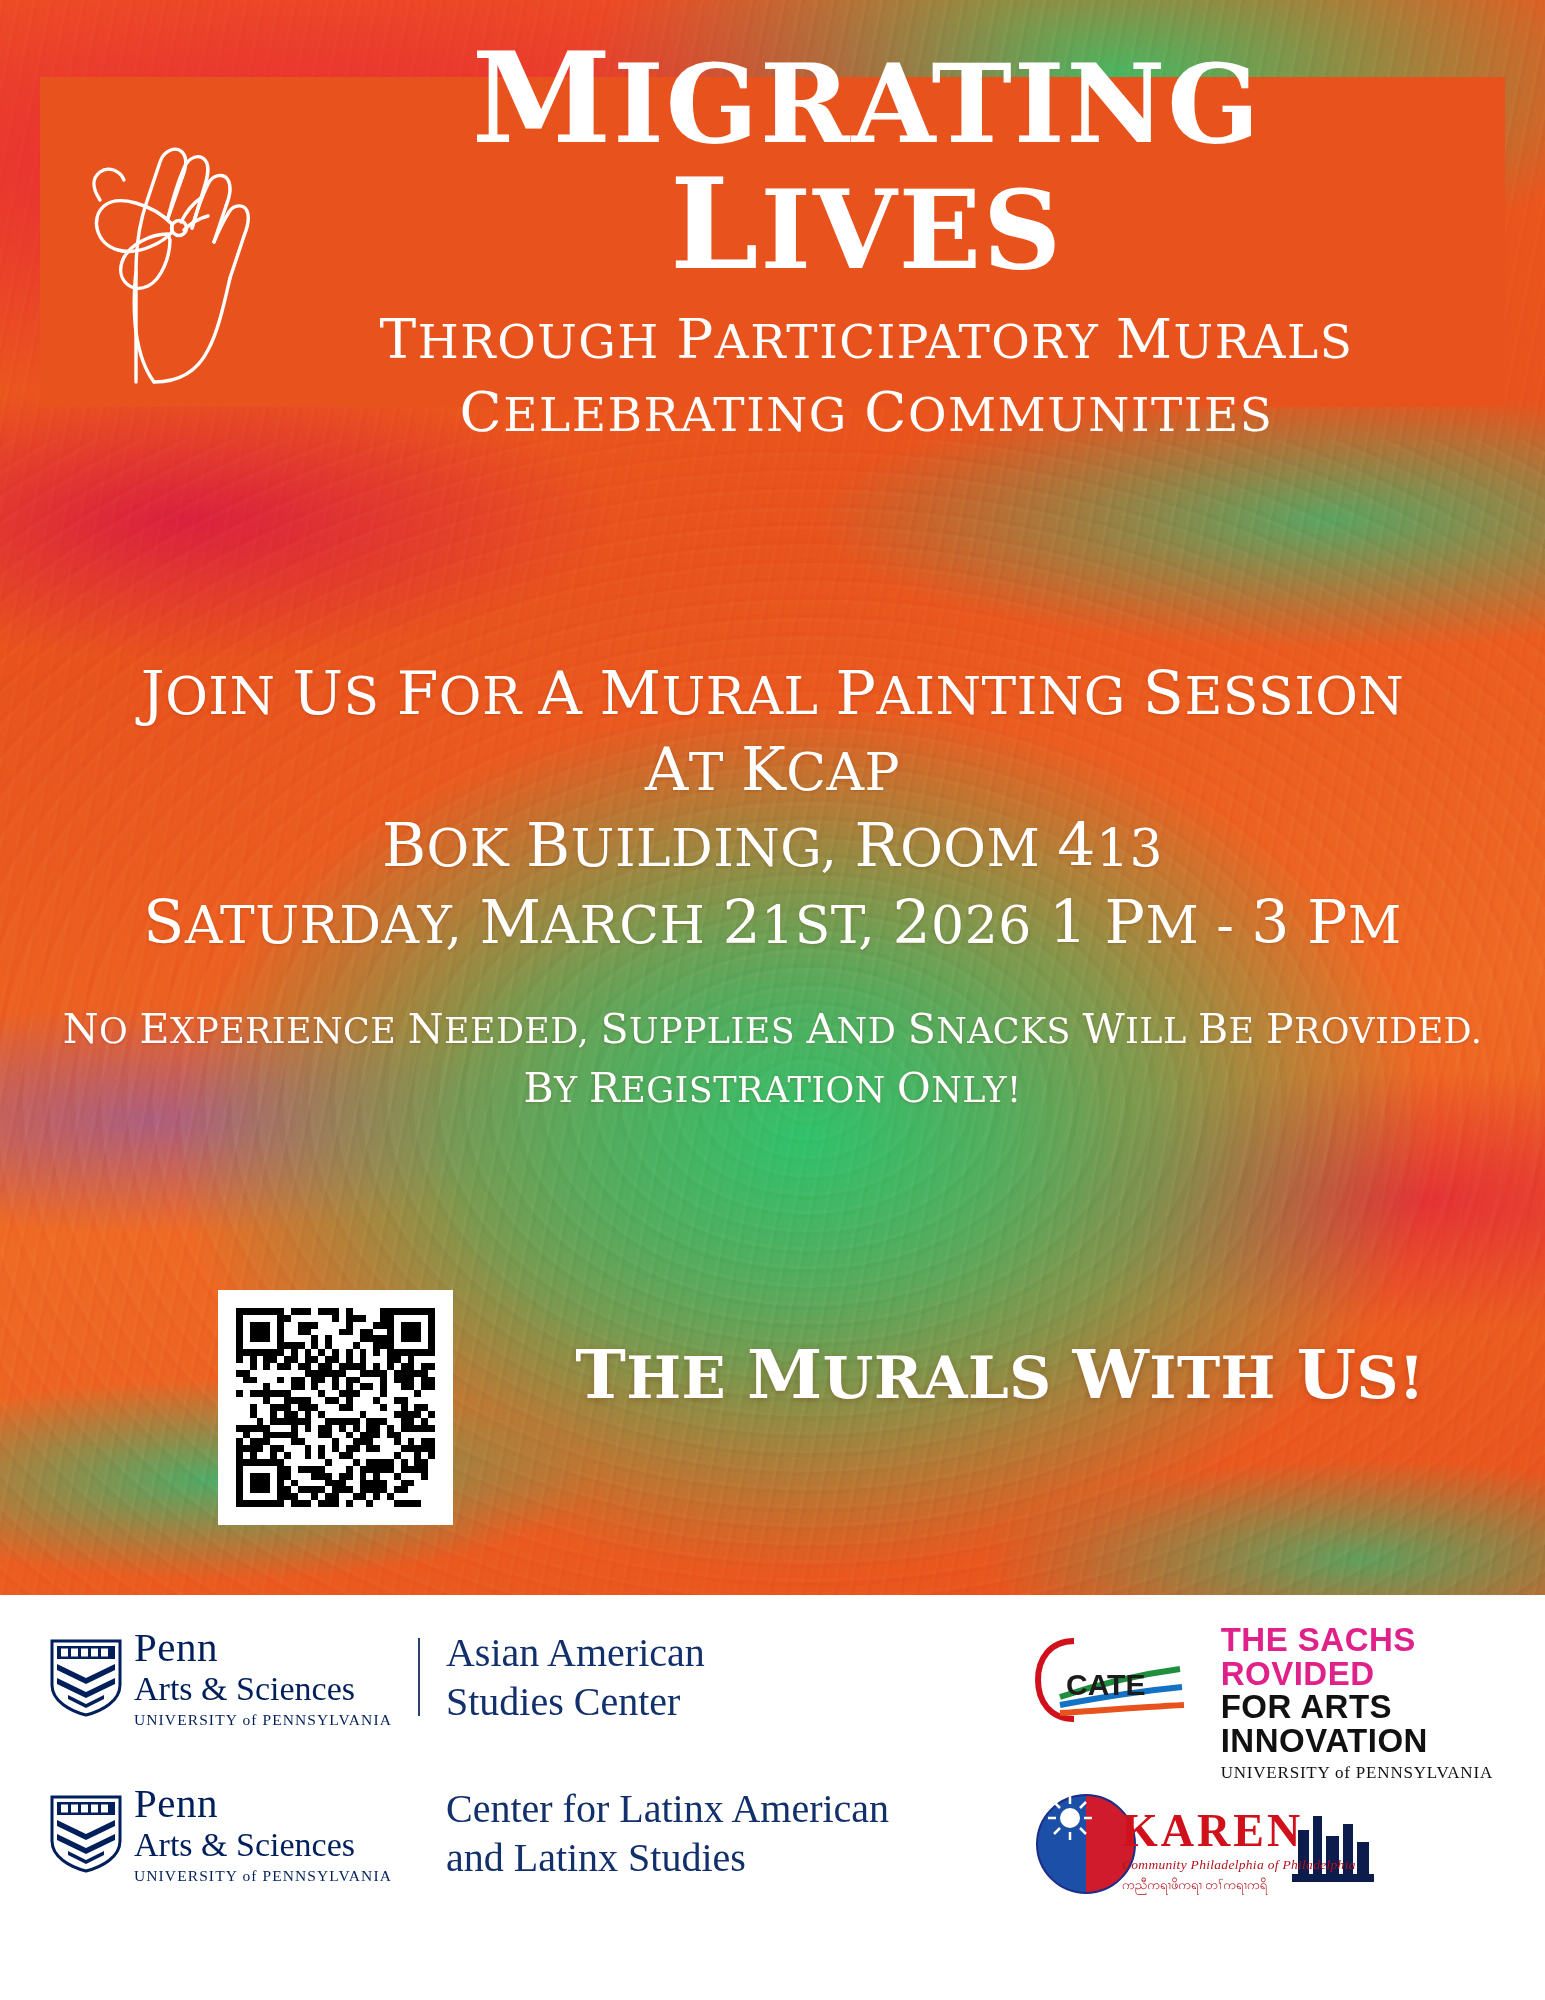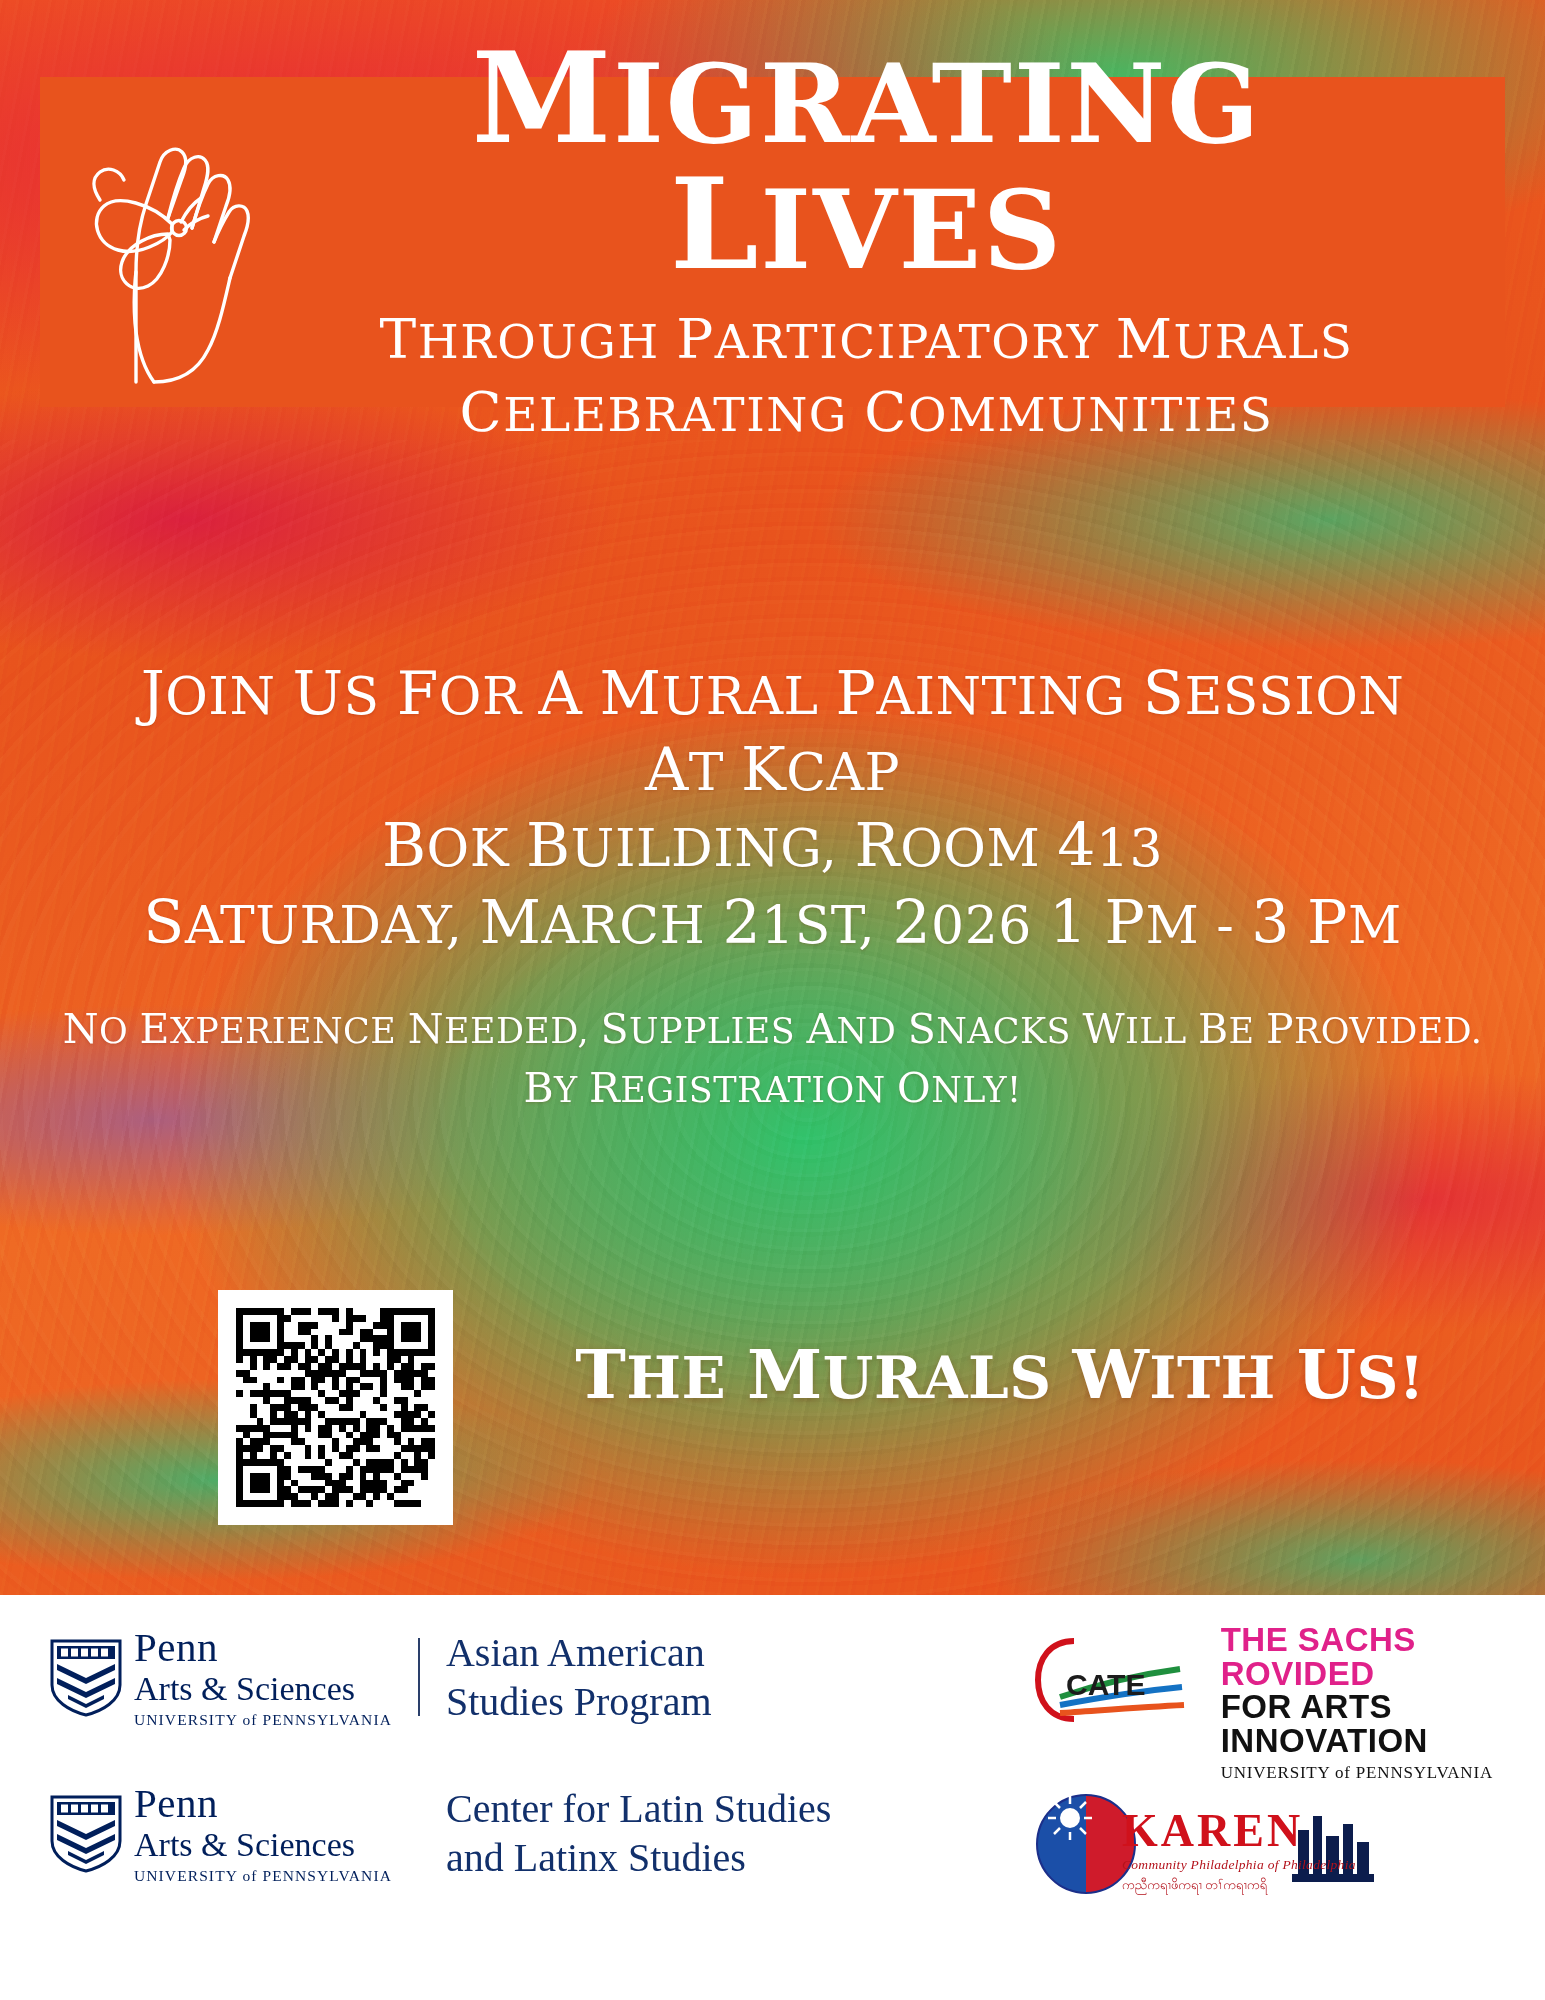--- a/index.html
+++ b/index.html
@@ -763,21 +763,21 @@
         <path d="M20 58 L38 67 L56 58 L56 62 L38 71 L20 62 Z" fill="#011f5b"></path>
       </svg>
       <div class="penn-word">
         <div class="l1">Penn</div>
         <div class="l2">Arts &amp; Sciences</div>
         <div class="l3">UNIVERSITY of PENNSYLVANIA</div>
       </div>
       <div class="vrule"></div>
       <div class="unit-name">
         <div>Asian American</div>
-        <div>Studies Program</div>
+        <div>Studies Center</div>
       </div>
     </div>
 
     <div class="footer-row" style="left:48px; top:188px;">
       <svg class="penn-shield" viewBox="0 0 76 80">
         <path d="M4 4 H72 V48 C72 64 54 74 38 78 C22 74 4 64 4 48 Z" fill="#ffffff" stroke="#011f5b" stroke-width="3"></path>
         <rect x="9" y="9" width="58" height="13" fill="#011f5b"></rect>
         <g fill="#ffffff">
           <rect x="13" y="11.5" width="7" height="8"></rect>
           <rect x="23" y="11.5" width="7" height="8"></rect>
@@ -789,21 +789,21 @@
         <path d="M9 41 L38 55 L67 41 L67 47 L38 61 L9 47 Z" fill="#011f5b"></path>
         <path d="M20 58 L38 67 L56 58 L56 62 L38 71 L20 62 Z" fill="#011f5b"></path>
       </svg>
       <div class="penn-word">
         <div class="l1">Penn</div>
         <div class="l2">Arts &amp; Sciences</div>
         <div class="l3">UNIVERSITY of PENNSYLVANIA</div>
       </div>
       <div class="vrule" style="background:transparent;"></div>
       <div class="unit-name">
-        <div>Center for Latin Studies</div>
+        <div>Center for Latinx American</div>
         <div>and Latinx Studies</div>
       </div>
     </div>
 
     <svg class="cate" viewBox="0 0 165 110">
       <path d="M44 16 C20 16 8 34 8 55 C8 76 20 94 44 94" fill="none" stroke="#d0111b" stroke-width="6"></path>
       <path d="M30 72 C60 62 105 50 150 44" fill="none" stroke="#1f8f3e" stroke-width="6"></path>
       <path d="M30 80 C62 74 110 66 152 62" fill="none" stroke="#1472c4" stroke-width="6"></path>
       <path d="M30 88 C62 86 112 82 154 80" fill="none" stroke="#e8531d" stroke-width="6"></path>
       <text x="36" y="70" font-family="Liberation Sans, sans-serif" font-size="30" font-weight="700" fill="#1c1c1c">CATE</text>

